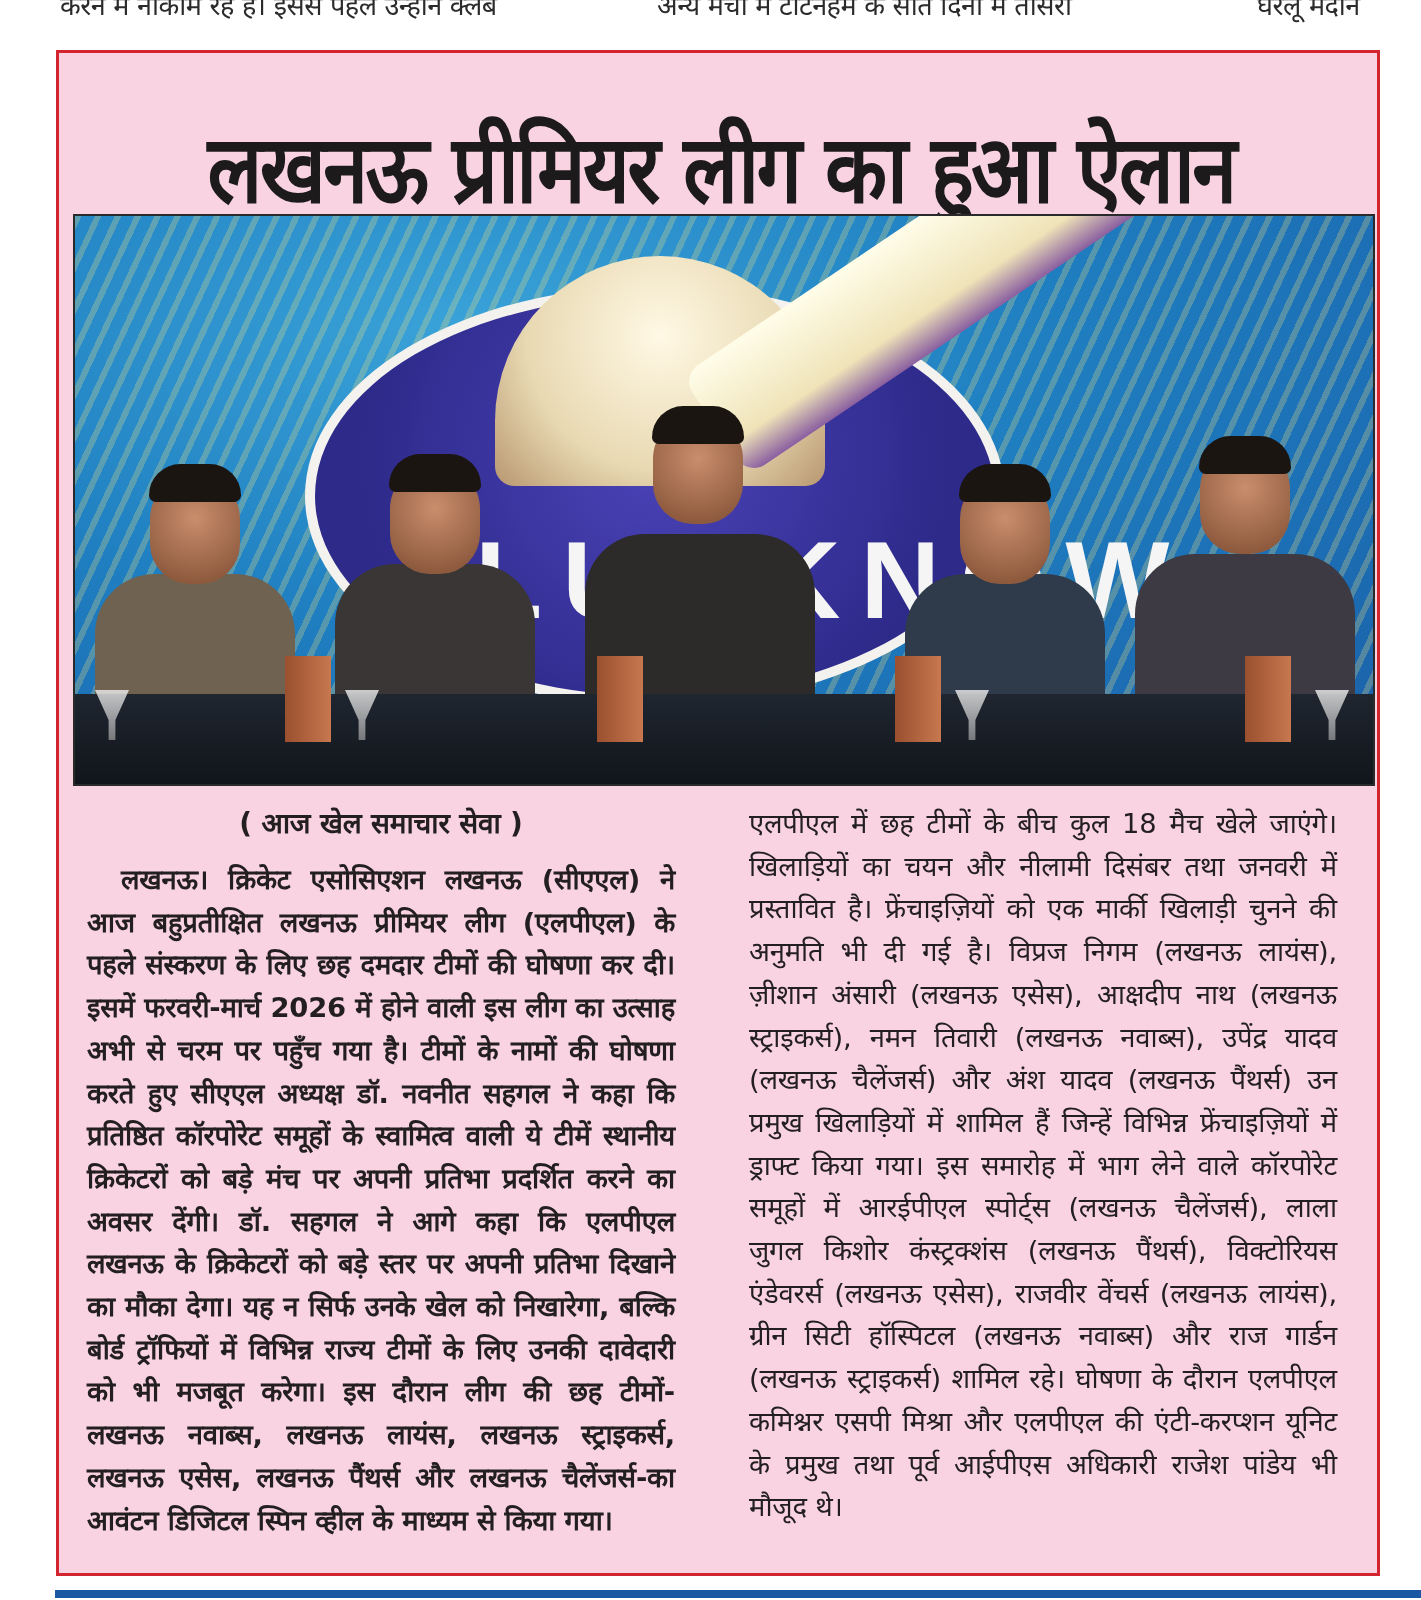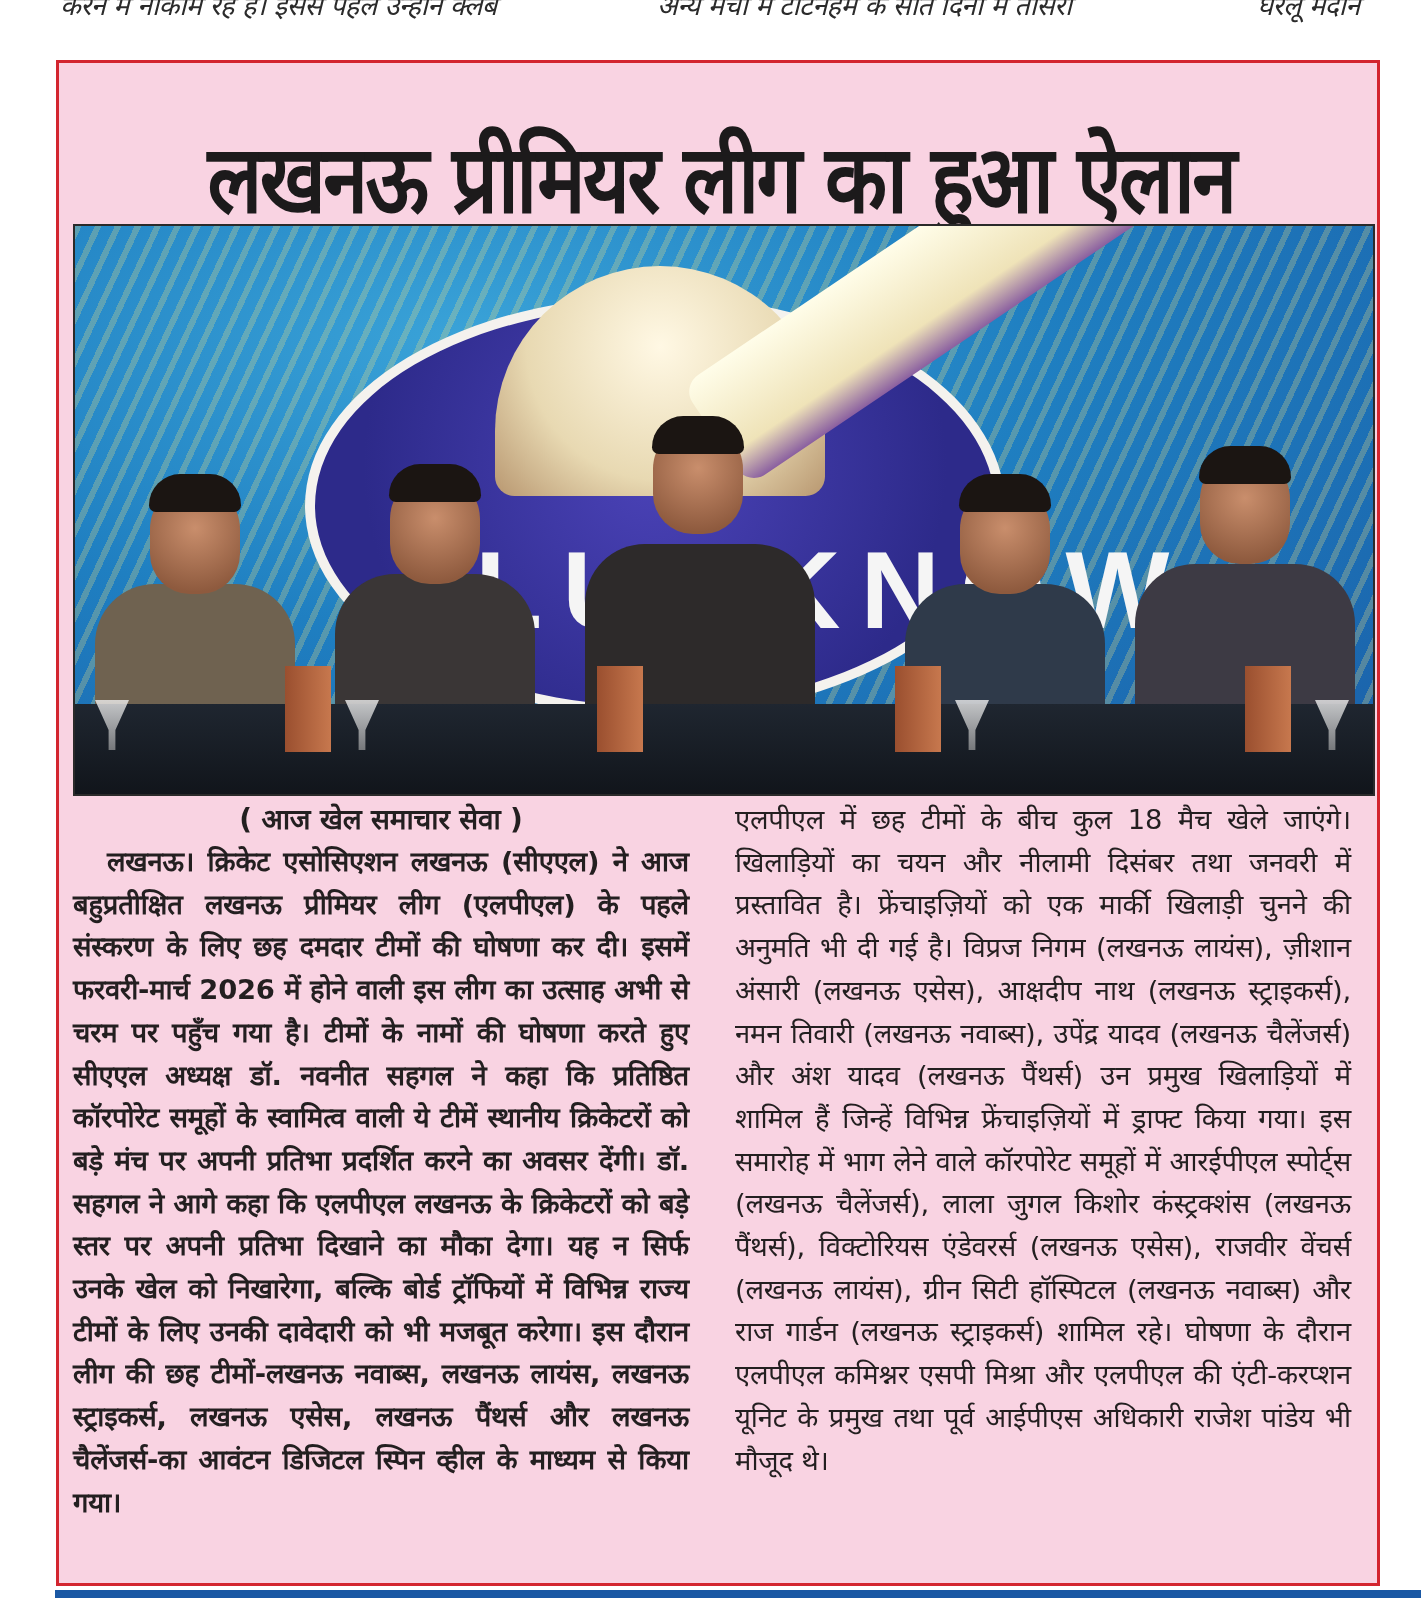--- a/index.html
+++ b/index.html
@@ -4,28 +4,28 @@
 <style>
   html, body { margin:0; padding:0; }
   body {
     width:1421px; height:1600px; position:relative; overflow:hidden;
     background:#ffffff;
     font-family:"DejaVu Sans", "Liberation Sans", sans-serif;
     color:#231f20;
   }
   .top-strip {
     position:absolute; left:0; top:0; width:1406px; height:40px;
-    white-space:nowrap; overflow:hidden;font-style:italic;
+    white-space:nowrap; overflow:hidden;
   }
   .top-strip span {
     position:absolute; top:-14px; font-size:27px; color:#2b2b2b;
     letter-spacing:-0.5px;
   }
   .frame {
-    position:absolute; left:56px; top:60px; width:1324px; height:1526px;
+    position:absolute; left:56px; top:50px; width:1324px; height:1526px;
     border:3px solid #d3252f; background:#f9d3e2; box-sizing:border-box;
   }
   .headline {
     position:absolute; left:0; top:62px; width:1324px; text-align:center;
     font-family:"DejaVu Sans", sans-serif; font-weight:bold;
     font-size:94px; line-height:110px; color:#1c1a1b;
     letter-spacing:-3px; transform:scaleX(0.86); transform-origin:center;
   }
   .photo {
     position:absolute; left:14px; top:161px; width:1302px; height:572px;
@@ -75,21 +75,21 @@
   .glass-prop {
     position:absolute; bottom:44px; width:34px; height:50px;
     background:linear-gradient(rgba(240,240,240,.8), rgba(180,180,180,.6));
     clip-path:polygon(0 0, 100% 0, 60% 60%, 60% 100%, 40% 100%, 40% 60%);
   }
   .col {
     position:absolute; top:736px; width:616px;
     font-size:27.4px; line-height:42.7px; text-align:justify;
     color:#231f20; letter-spacing:-0.2px;
   }
-  .col p { margin:0; }
+  .col p { margin:14px; }
   .col-left { left:14px; }
   .col-right { left:676px; }
   .byline {
     text-align:center; font-weight:bold; font-size:28px; line-height:42px; margin:0;
   }
   .indent { text-indent:34px;font-weight:bold; }
   .blue-rule {
     position:absolute; left:55px; top:1590px; width:1366px; height:8px; background:#1a58a4;
   }
 </style>

